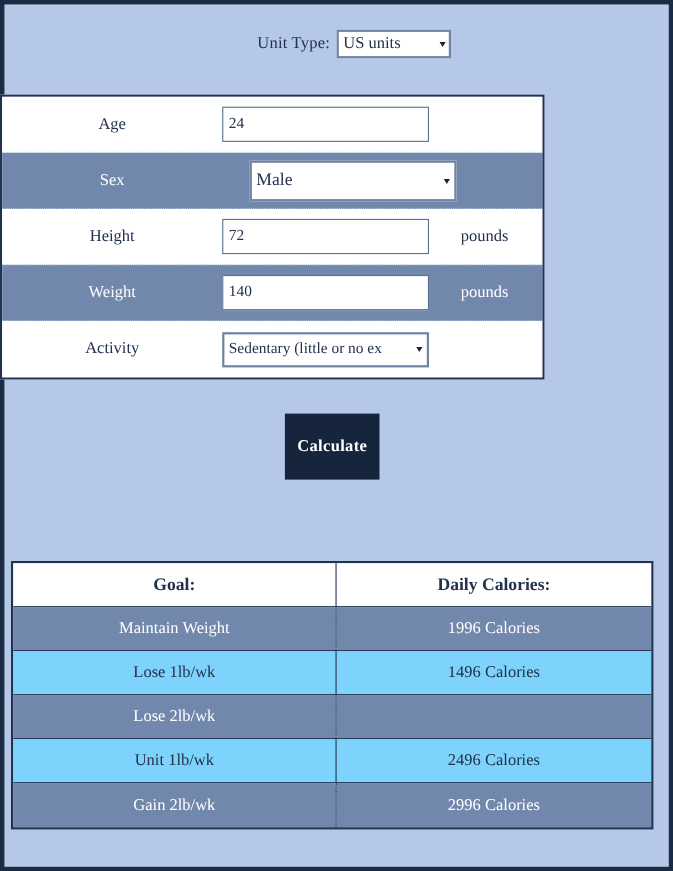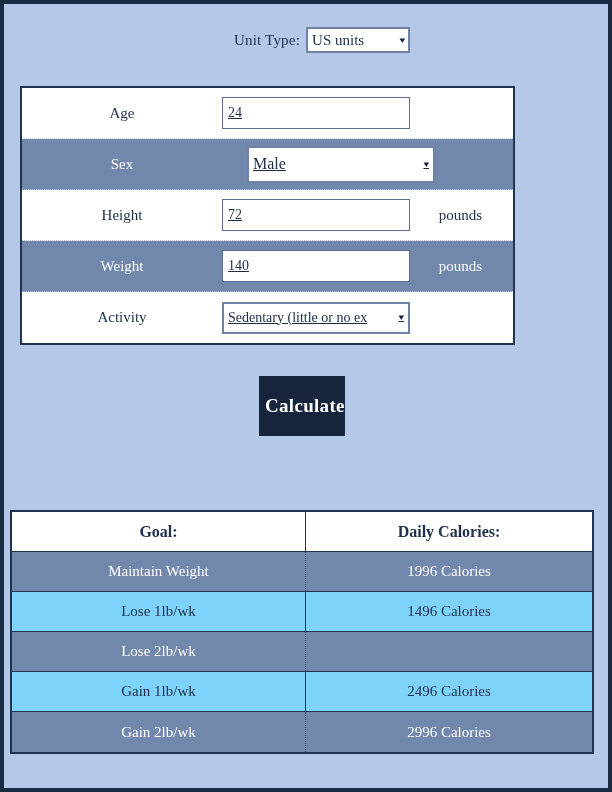--- a/index.html
+++ b/index.html
@@ -60,21 +60,21 @@
     transform: scaleX(1.25);
   }
   #unit-select {
     width: 104px;
     height: 26px;
   }
 
   
   #form-table {
     position: absolute;
-    left: 20px;
+    left: 0;
     top: 86px;
     width: 495px;
     border: 2px solid #223350;
     box-sizing: border-box;
     background: #ffffff;
   }
   .frow {
     display: flex;
     align-items: center;
     height: 51px;
@@ -89,21 +89,20 @@
   .fname {
     flex: 0 0 200px;
     text-align: center;
     font-size: 15px;
     color: #22314c;
   }
   .ffield {
     flex: 0 0 196px;
     display: flex;
     align-items: flex-start;
-    text-decoration: underline;
   }
   .funit {
     flex: 1 1 auto;
     text-align: center;
     font-size: 15px;
     color: #22314c;
     padding-right: 10px;
   }
   .frow.even .funit { color: #ffffff; }
 
@@ -127,21 +126,21 @@
     position: absolute;
     left: 0;
     top: 376px;
     width: 604px;
     display: flex;
     justify-content: center;
   }
   #calc-button {
     font-family: "Liberation Serif", "DejaVu Serif", serif;
     font-weight: bold;
-    font-size: 19px;
+    font-size: 15px;
     color: #ffffff;
     background: #16253c;
     border: none;
     width: 86px;
     height: 60px;
     cursor: pointer;
     letter-spacing: .3px;
     text-align: center;
   }
 
@@ -263,21 +262,21 @@
   <div class="rrow odd">
     <div class="rcell goal">Lose 1lb/wk</div>
     <div class="rcell cal">1496 Calories</div>
   </div>
 
   <div class="rrow even">
     <div class="rcell goal">Lose 2lb/wk</div>
   </div>
 
   <div class="rrow odd">
-    <div class="rcell goal">Gain 1lb/wk</div>
+    <div class="rcell goal">Unit 1lb/wk</div>
     <div class="rcell cal">2496 Calories</div>
   </div>
 
   <div class="rrow even">
     <div class="rcell goal">Gain 2lb/wk</div>
     <div class="rcell cal">2996 Calories</div>
   </div>
 
 </div>
 

